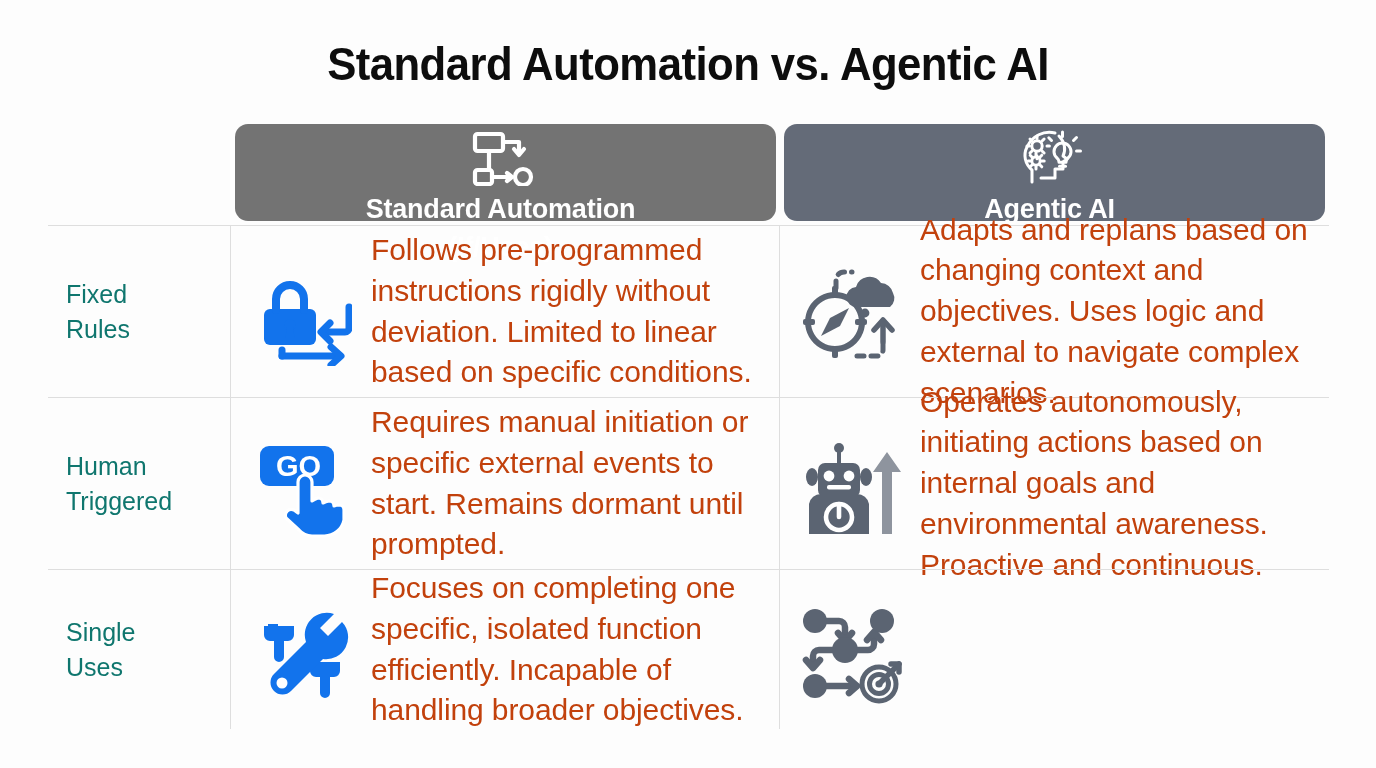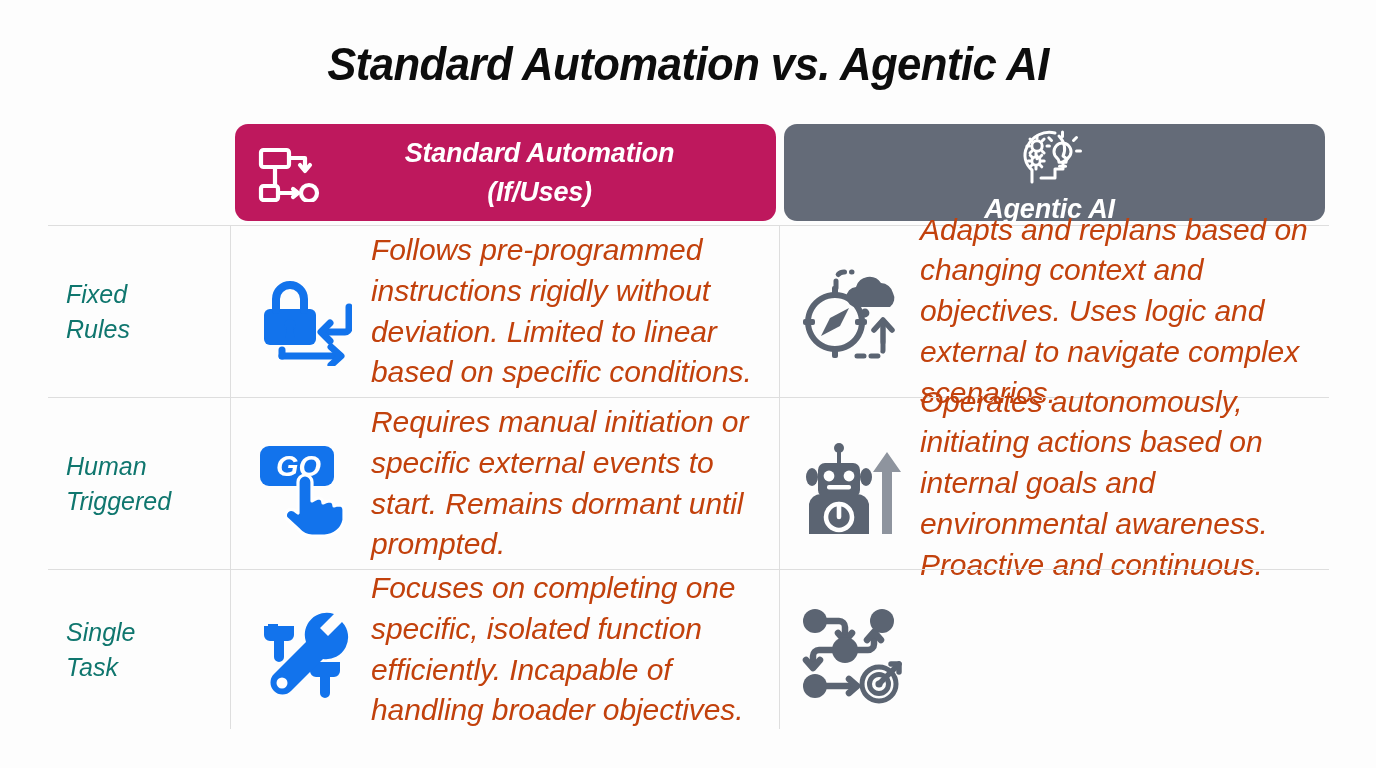--- a/index.html
+++ b/index.html
@@ -6,21 +6,20 @@
   html, body {
     width: 1376px; height: 768px;
     background: #fdfdfd;
     font-family: "Liberation Sans", sans-serif;
     overflow: hidden;
   }
   .page {
     position: relative;
     width: 1119px; height: 768px;
     background: #fdfdfd;
-    font-style: italic;
   }
 
   
   .title {
     position: absolute;
     top: 36px; left: 0; width: 1376px;
     text-align: center;
     font-size: 47px;
     font-weight: bold;
     letter-spacing: -0.6px;
@@ -45,21 +44,21 @@
   .hdr {
     display: flex;
     align-items: center;
     justify-content: flex-start;
     border-radius: 13px;
     color: #ffffff;
     margin: 0 4px;
     padding: 0 18px;
     height: 97px;
   }
-  .hdr-blue { grid-column: 2; grid-row: 1; background: #be185d; }
+  .hdr-blue { grid-column: 2; grid-row: 1; background: #737373; flex-direction: column; }
   .hdr-gray { grid-column: 3; grid-row: 1; background: #646b78; flex-direction: column; }
   .hdr-icon {
     flex: 0 0 auto;
     width: 74px; height: 66px;
     display: flex; align-items: center; justify-content: center;
     margin-right: 4px;
   }
   .hdr-text {
     flex: 1 1 auto;
     text-align: center;
@@ -263,21 +262,21 @@
             <path d="M88 14 L102 34 H93 V96 H83 V34 H74 Z"></path>
           </g>
         </svg>
       </span>
       <span class="cell-text">Operates autonomously, initiating actions based on internal goals and environmental awareness. Proactive and continuous.</span>
     </div>
 
     <div class="rlabel r3">
       <span>
         <span>Single</span>
-        <span class="l2">Task</span>
+        <span class="l2">Uses</span>
       </span>
     </div>
 
     <div class="cell cell-left r3">
       <span class="cell-icon">
         <svg width="100" height="100" viewBox="0 0 100 100">
           <g fill="#1273ec">
             <path d="M12 22 h30 v9 a6 6 0 0 1 -6 6 h-4 v16 a5 5 0 0 1 -10 0 V37 h-4 a6 6 0 0 1 -6 -6 z"></path>
             <path d="M16 30 h10 v-10 h-10 z"></path>
             <path d="M22 40 h10 v4 h-10 z M22 46 h10 v4 h-10 z"></path>

